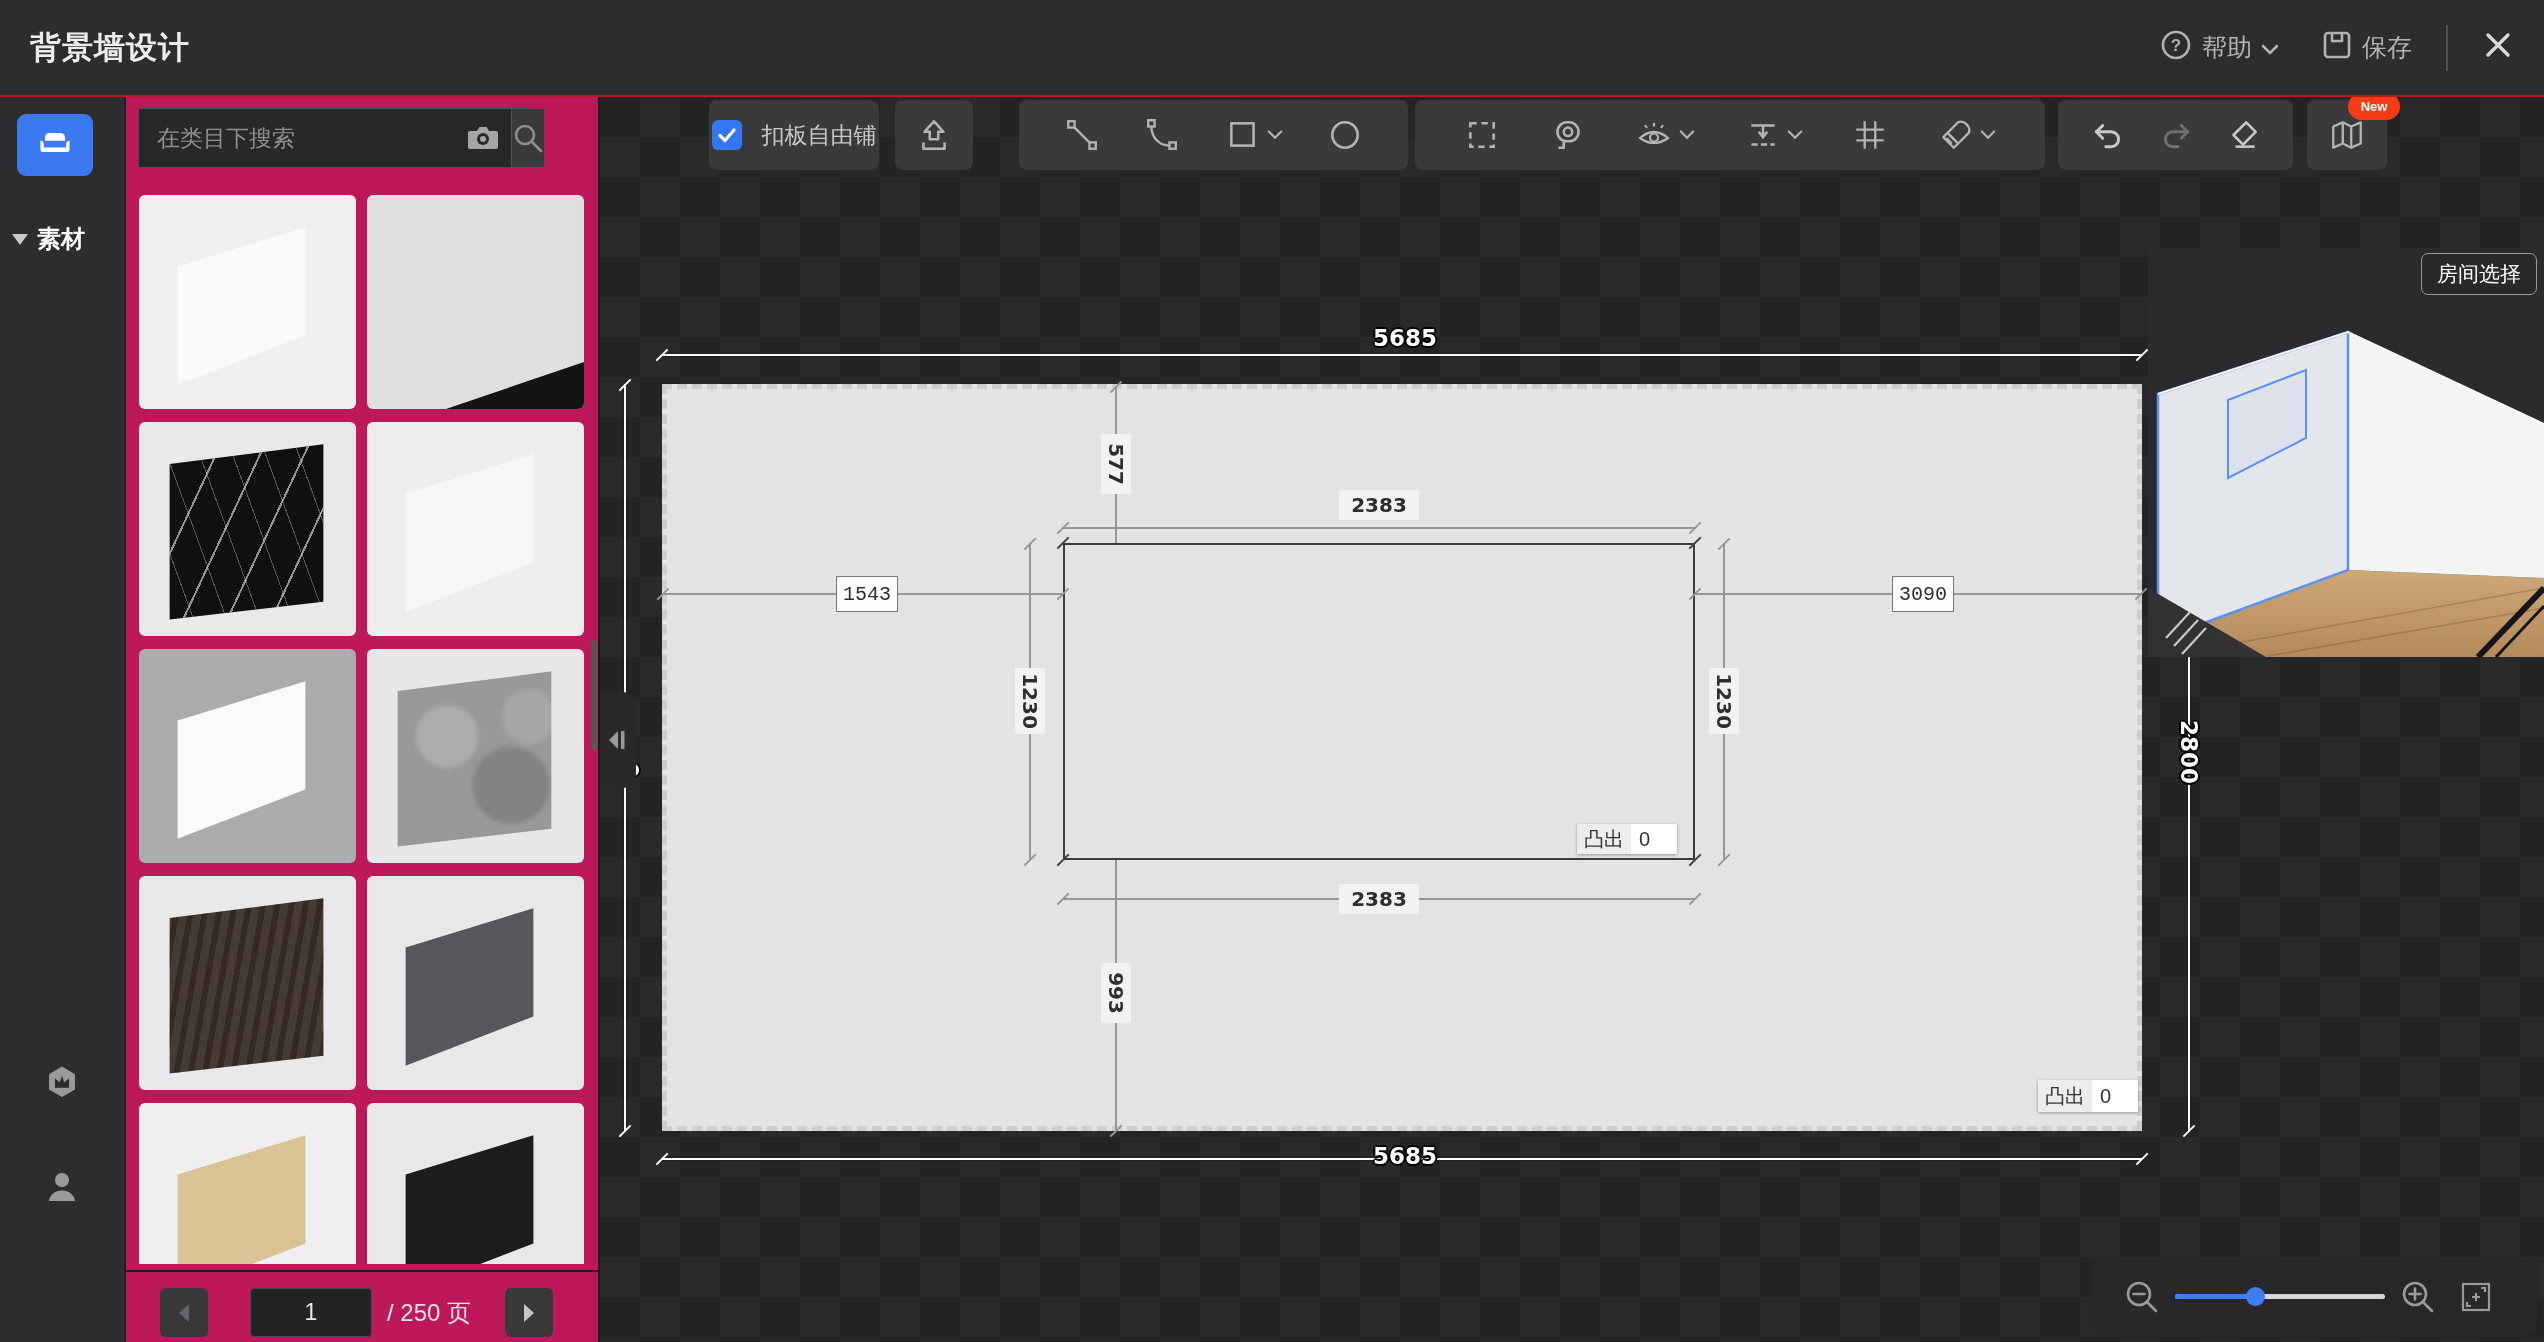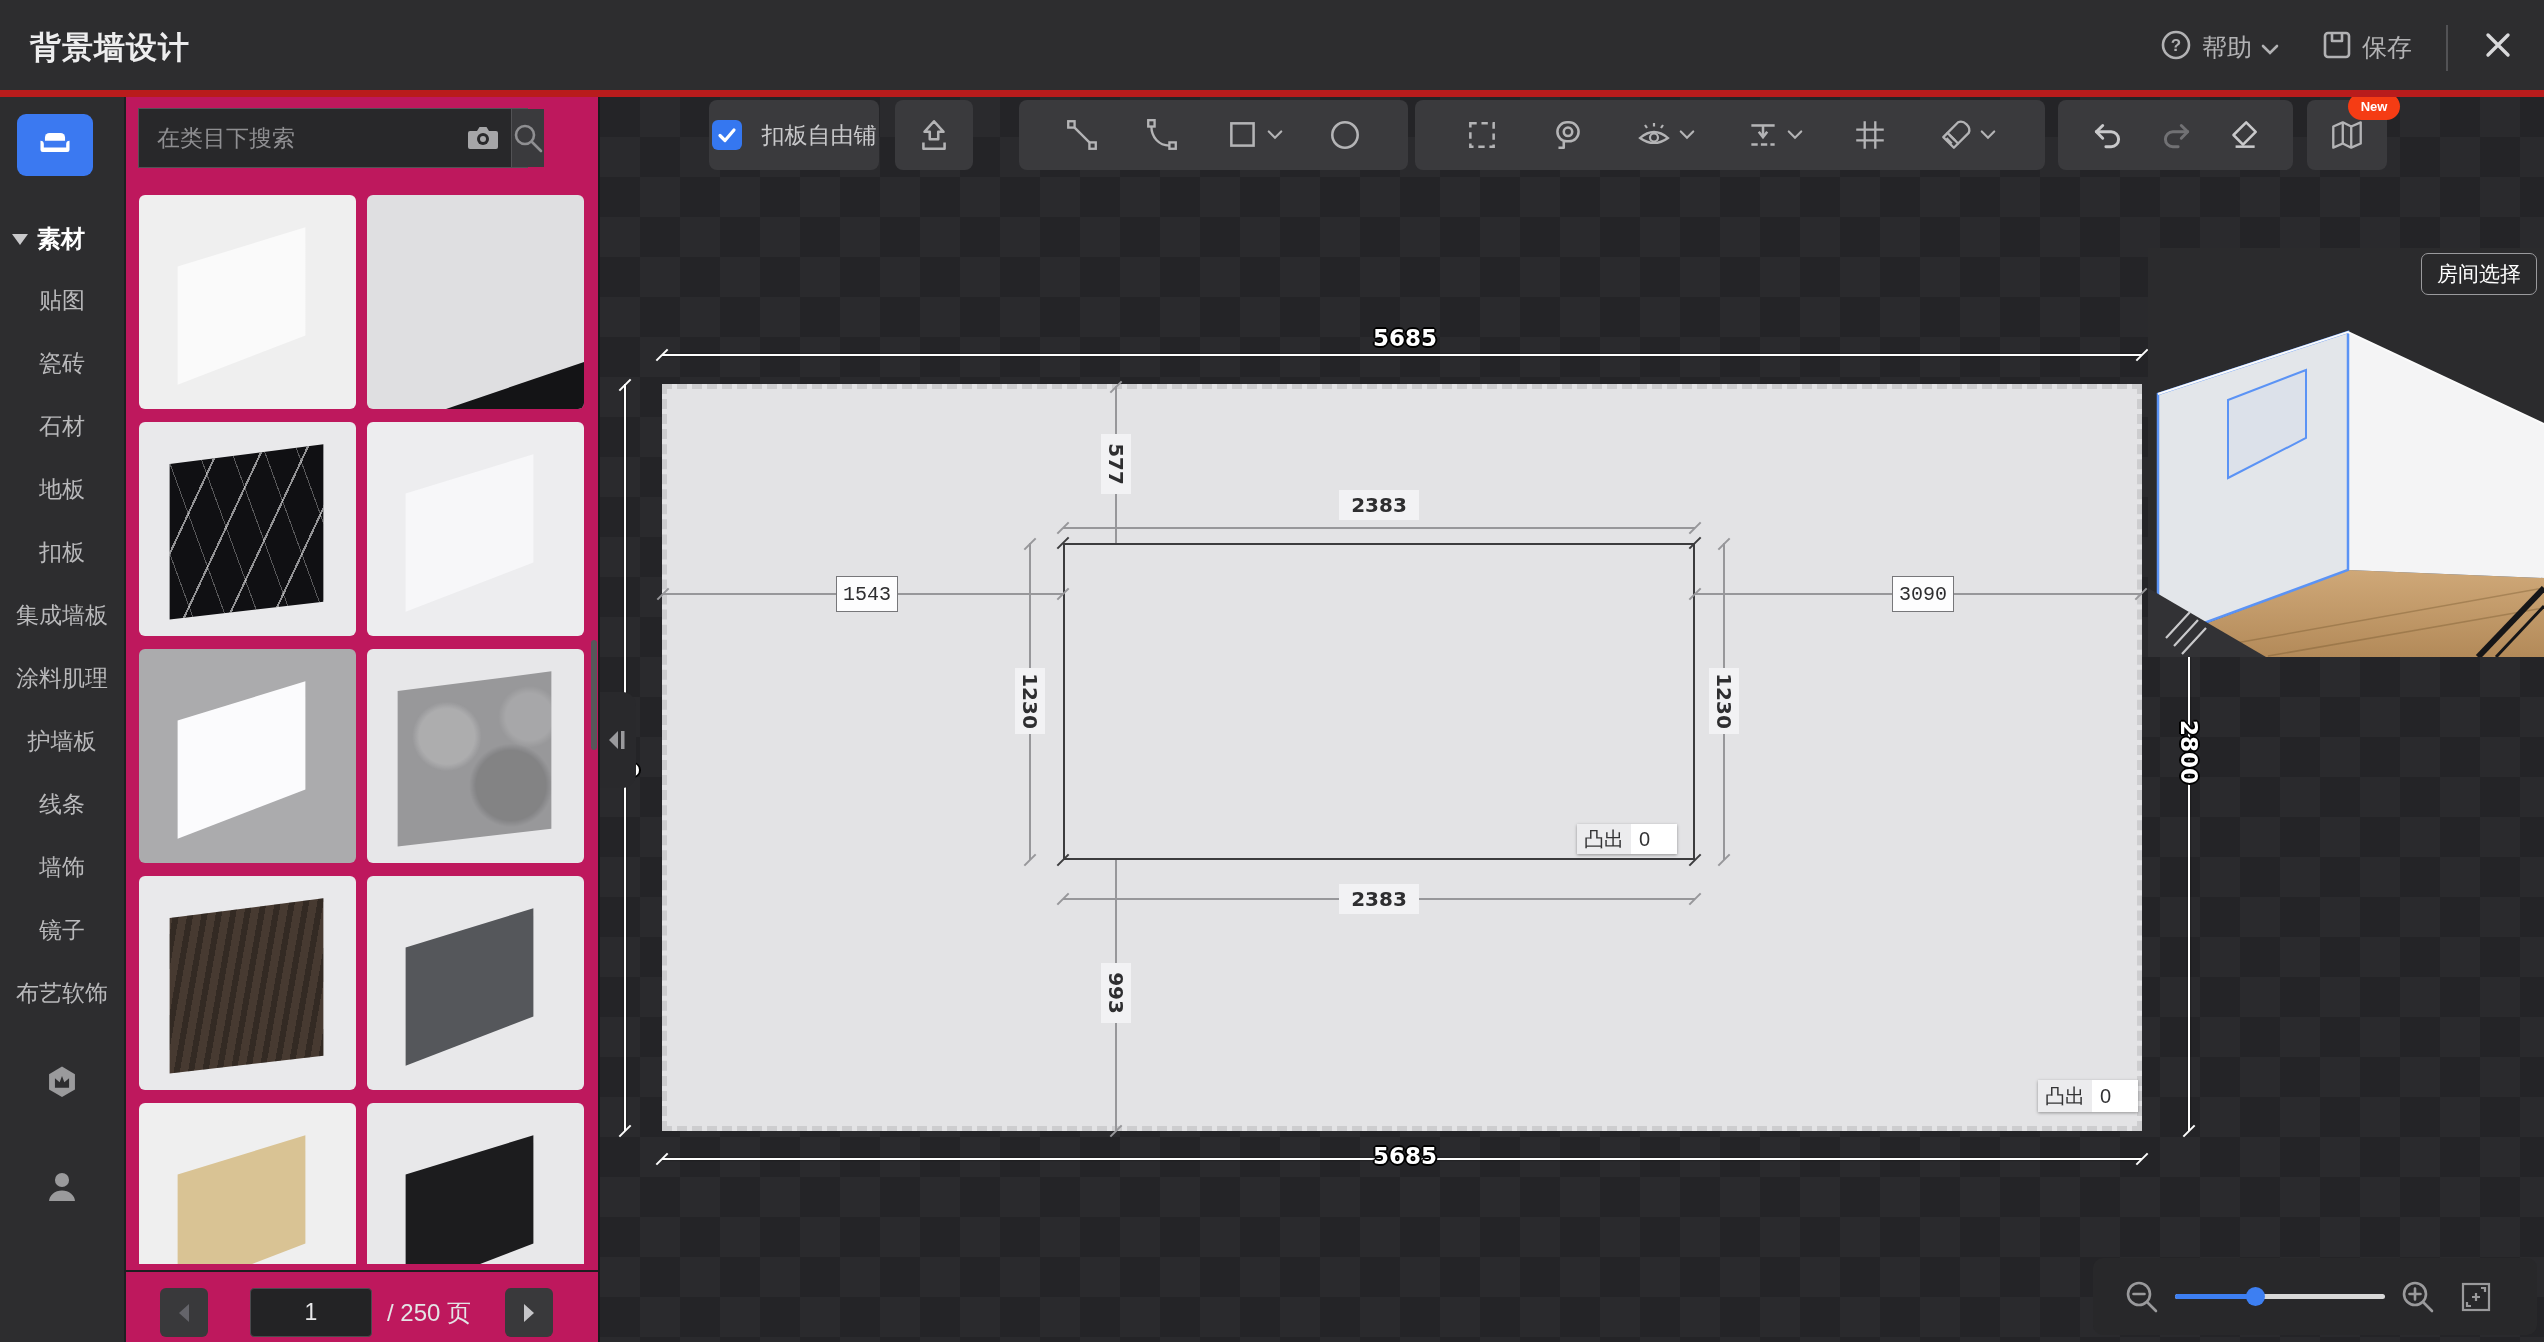--- a/index.html
+++ b/index.html
@@ -1,21 +1,21 @@
 <!DOCTYPE html>
 <html><head>
 <meta charset="utf-8">
 <style>
   * { margin:0; padding:0; box-sizing:border-box; }
   html,body { background:#1c1c1e; }
   body { font-family:"Liberation Sans", sans-serif; }
   .app { position:relative; width:2544px; height:1342px; overflow:hidden; background:#242427; }
 
   
-  .topbar { position:absolute; left:0; top:0; width:2544px; height:97px; background:#2d2d2f; border-bottom:7px solid #b91c1c; z-index:30; }
+  .topbar { position:absolute; left:0; top:0; width:2544px; height:97px; background:#2d2d2f; border-bottom:2px solid #b91c1c; z-index:30; }
   .title { position:absolute; left:30px; top:0; height:95px; line-height:95px; font-size:31px; font-weight:bold; color:#ededee; letter-spacing:1px; }
   .topbar-right { position:absolute; right:30px; top:0; height:95px; display:flex; align-items:center; color:#b2b2b4; }
   .tb-group { display:flex; align-items:center; gap:9px; font-size:25px; cursor:pointer; }
   .tb-divider { width:2px; height:46px; background:#525255; margin:0 34px; }
 
   
   .strip { position:absolute; left:0; top:97px; width:126px; height:1245px; background:#2d2d2f; border-right:2px solid #1f1f22; z-index:20; }
   .cat-btn { position:absolute; left:17px; top:17px; width:76px; height:62px; background:#3b79f1; border-radius:9px; display:flex; align-items:center; justify-content:center; cursor:pointer; }
   .strip-head { position:absolute; left:12px; top:126px; height:32px; display:flex; align-items:center; gap:9px; color:#fff; font-size:24px; font-weight:bold; cursor:pointer; }
   .tri-down { width:0; height:0; border-left:8px solid transparent; border-right:8px solid transparent; border-top:11px solid #c9c9cb; }
@@ -131,34 +131,20 @@
     <div class="cat-btn">
       <span><svg width="38" height="34" viewBox="0 0 34 30" fill="#fff">
             <path d="M8 10 a4 4 0 0 1 4 -4 h10 a4 4 0 0 1 4 4 v3 h-18 z"></path>
             <path d="M4 13 a3 3 0 0 1 3 3 v3 h20 v-3 a3 3 0 0 1 3 -3 v8 a2 2 0 0 1 -2 2 h-22 a2 2 0 0 1 -2 -2 z"></path>
           </svg></span>
     </div>
     <div class="strip-head">
       <span class="tri-down"></span>
       <span>素材</span>
     </div>
-    <div class="cat-list">
-        <div class="cat-item">贴图</div>
-        <div class="cat-item">瓷砖</div>
-        <div class="cat-item">石材</div>
-        <div class="cat-item">地板</div>
-        <div class="cat-item">扣板</div>
-        <div class="cat-item">集成墙板</div>
-        <div class="cat-item">涂料肌理</div>
-        <div class="cat-item">护墙板</div>
-        <div class="cat-item">线条</div>
-        <div class="cat-item">墙饰</div>
-        <div class="cat-item">镜子</div>
-        <div class="cat-item">布艺软饰</div>
-      </div>
     <div class="strip-ico" style="top:966px;">
       <svg width="40" height="40" viewBox="0 0 34 34">
           <path d="M17 3 l11 6.5 v13 l-11 6.5 -11 -6.5 v-13 z" fill="#9a9a9c"></path>
           <path d="M11 21 v-8 l4 3.4 2-5.4 2 5.4 4-3.4 v8 z" fill="#2d2d2f"></path>
         </svg>
     </div>
     <div class="strip-ico" style="top:1070px;">
       <svg width="40" height="40" viewBox="0 0 34 34" fill="#9a9a9c">
           <circle cx="17" cy="11" r="6"></circle>
           <path d="M6 29 a11 9 0 0 1 22 0 z"></path>

